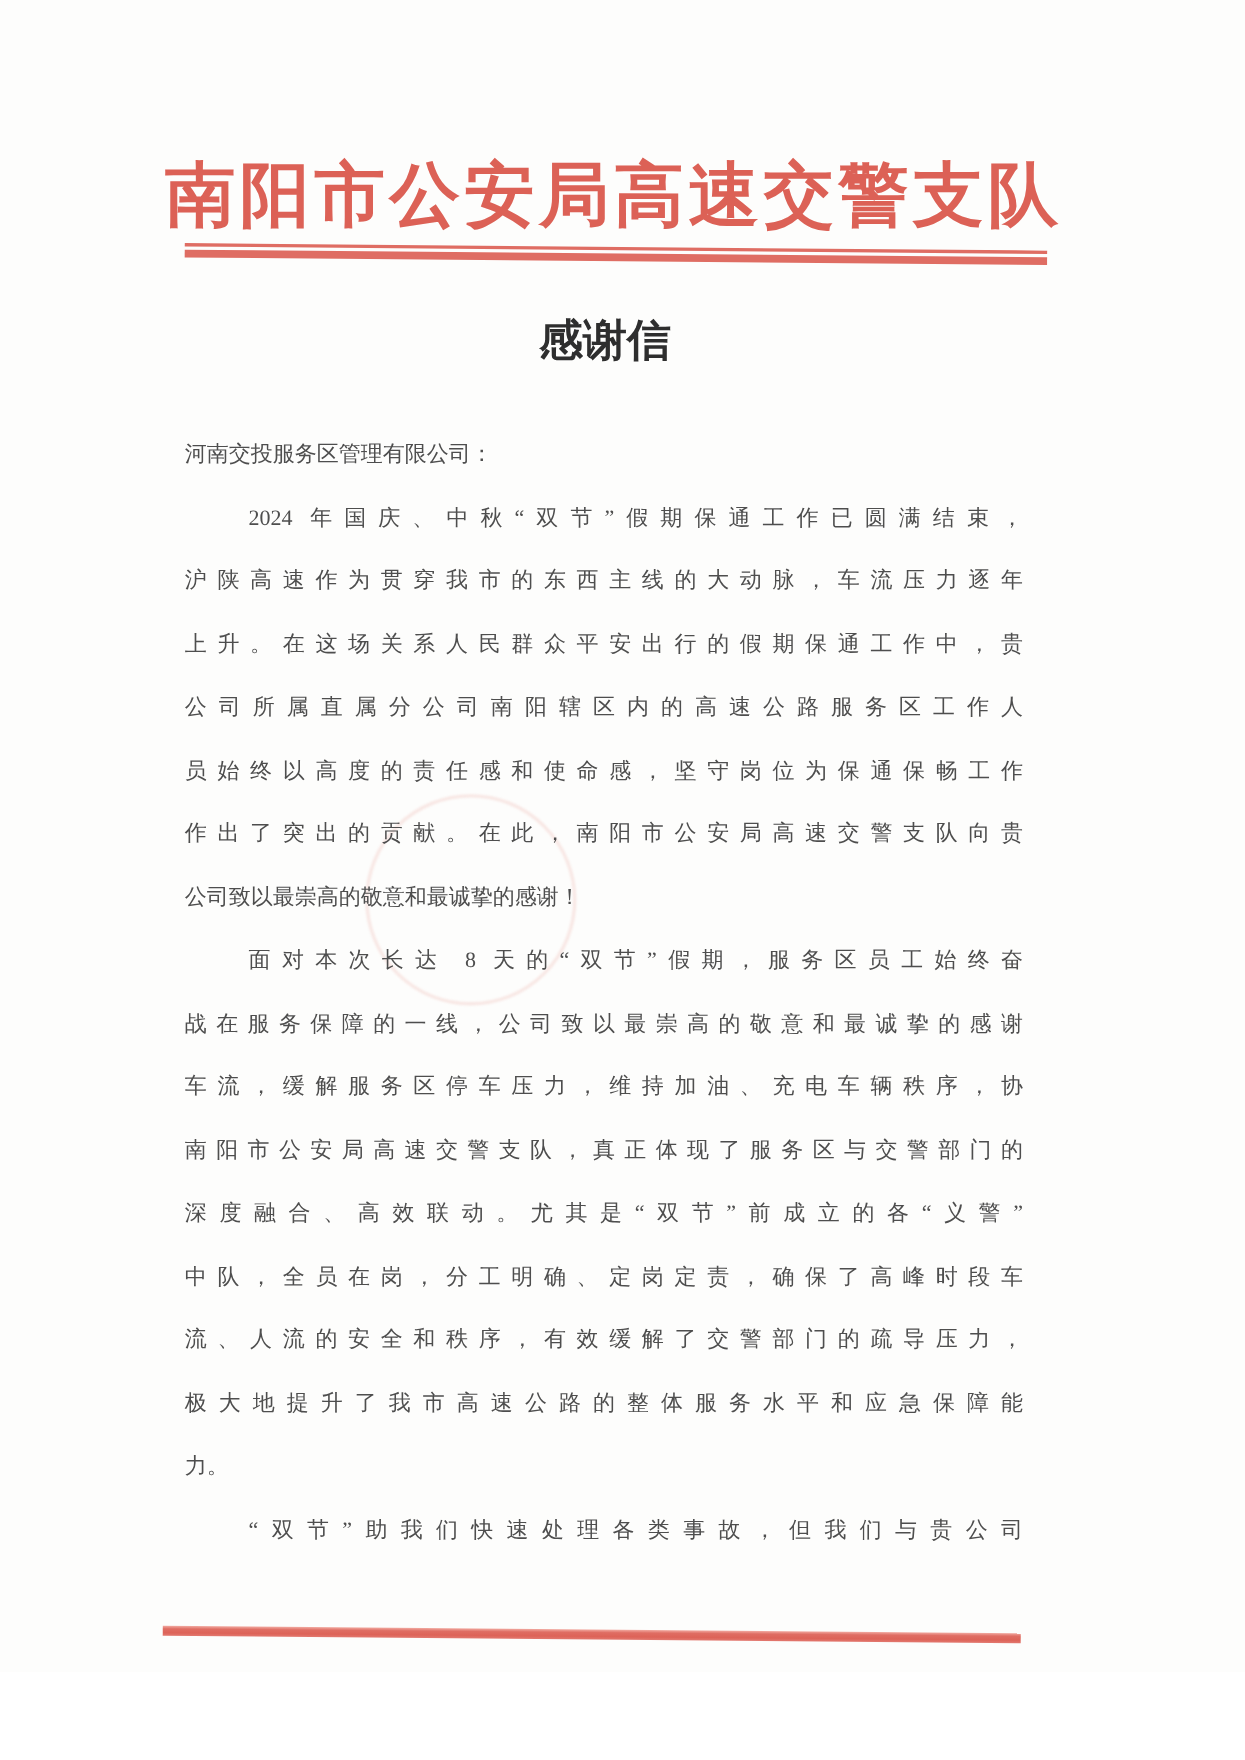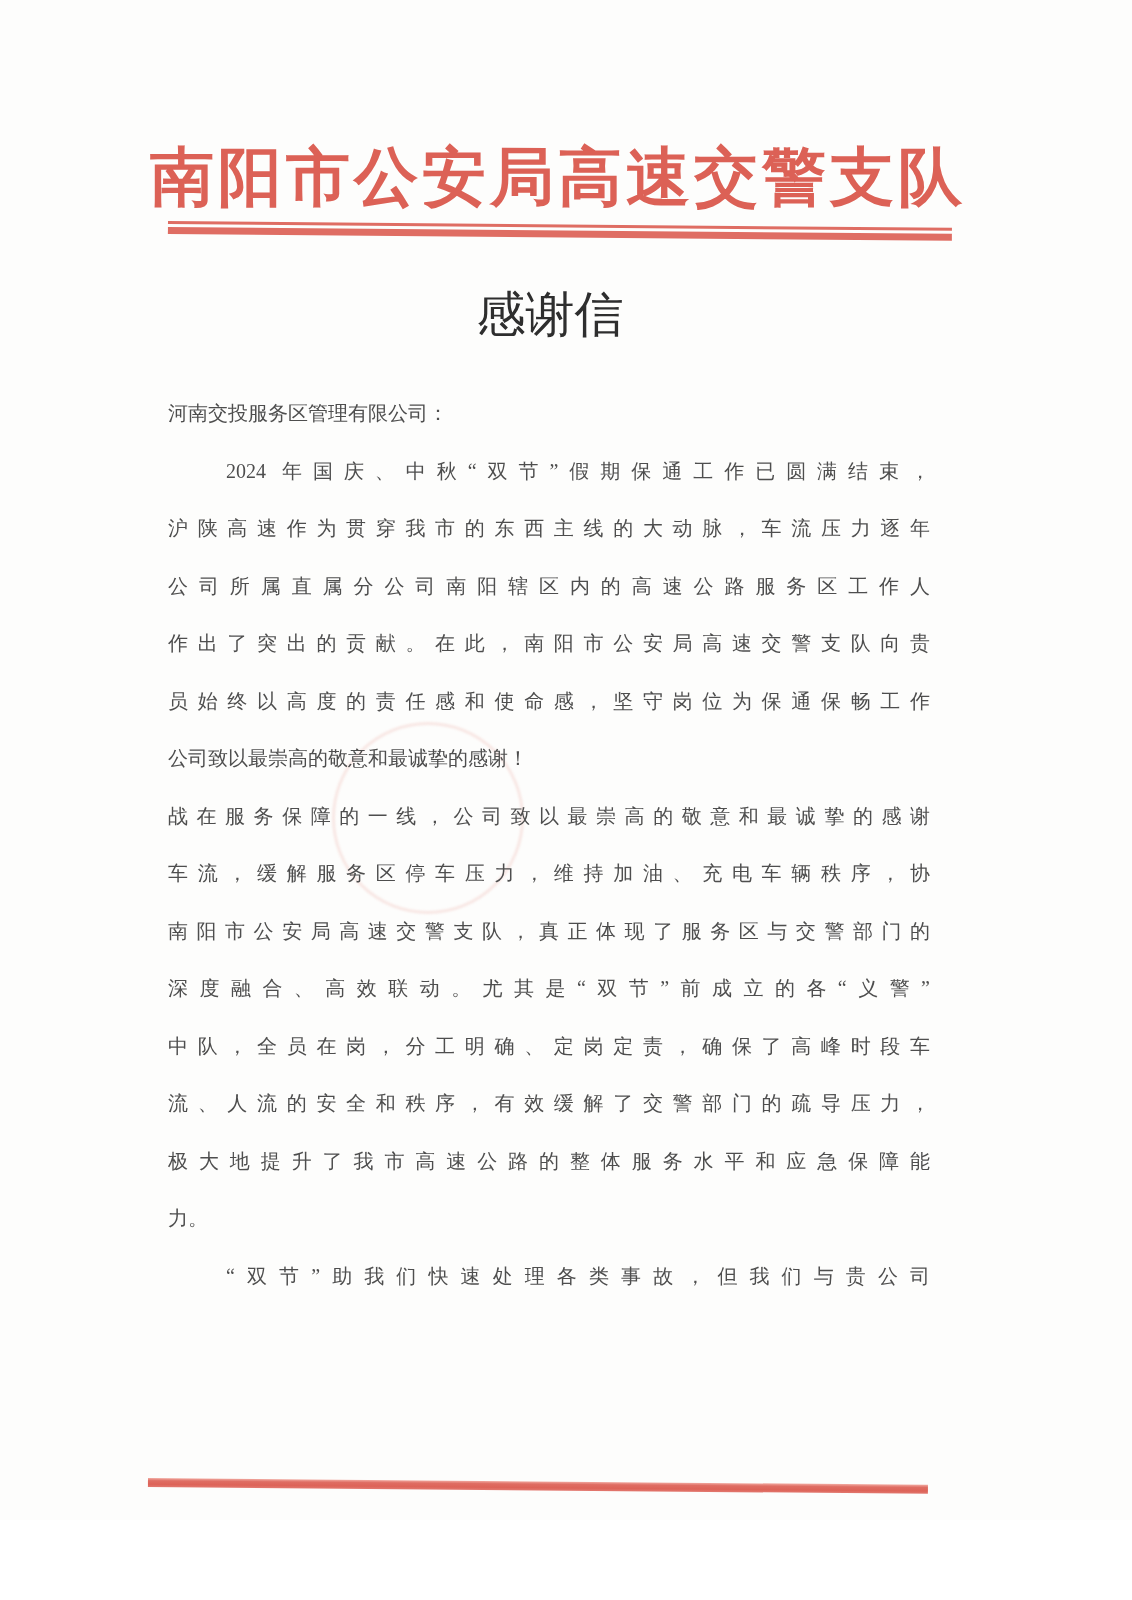--- a/index.html
+++ b/index.html
@@ -37,22 +37,22 @@
     transform: rotate(0.5deg);
     transform-origin: 0 0;
   }
   .rule-top .rule-thin  { height: 3px; background: var(--rule-red); margin-bottom: 3px; }
   .rule-top .rule-thick { height: 7px; background: var(--rule-red); }
   .doc-title {
     position: absolute;
     left: 150px; top: 282px; width: 800px;
     margin: 0;
     text-align: center;
-    font-size: 49px;
-    font-weight: normal;
+    font-size: 40px;
+    font-weight: bold;
     color: var(--title-ink);
   }
   .stamp-bleed {
     position: absolute;
     left: 332px; top: 722px;
     width: 192px; height: 192px;
     border: 3px solid rgba(222, 118, 108, 0.16);
     border-radius: 50%;
     filter: blur(1px);
   }
@@ -97,24 +97,26 @@
 
   <h2 class="doc-title">感谢信</h2>
 
   <div class="stamp-bleed"></div>
 
   <div class="letter-body">
     <div class="body-line salutation">河南交投服务区管理有限公司：</div>
 
   <div class="body-line indent fill">2024 年国庆、中秋“双节”假期保通工作已圆满结束，</div>
       <div class="body-line fill">沪陕高速作为贯穿我市的东西主线的大动脉，车流压力逐年</div>
+      <div class="body-line fill">上升。在这场关系人民群众平安出行的假期保通工作中，贵</div>
       <div class="body-line fill">公司所属直属分公司南阳辖区内的高速公路服务区工作人</div>
+      <div class="body-line fill">员始终以高度的责任感和使命感，坚守岗位为保通保畅工作</div>
       <div class="body-line fill">作出了突出的贡献。在此，南阳市公安局高速交警支队向贵</div>
-      <div class="body-line fill">员始终以高度的责任感和使命感，坚守岗位为保通保畅工作</div>
       <div class="body-line">公司致以最崇高的敬意和最诚挚的感谢！</div>
+      <div class="body-line indent fill">面对本次长达 8 天的“双节”假期，服务区员工始终奋</div>
       <div class="body-line fill">战在服务保障的一线，公司致以最崇高的敬意和最诚挚的感谢</div>
       <div class="body-line fill">车流，缓解服务区停车压力，维持加油、充电车辆秩序，协</div>
       <div class="body-line fill">南阳市公安局高速交警支队，真正体现了服务区与交警部门的</div>
       <div class="body-line fill">深度融合、高效联动。尤其是“双节”前成立的各“义警”</div>
       <div class="body-line fill">中队，全员在岗，分工明确、定岗定责，确保了高峰时段车</div>
       <div class="body-line fill">流、人流的安全和秩序，有效缓解了交警部门的疏导压力，</div>
       <div class="body-line fill">极大地提升了我市高速公路的整体服务水平和应急保障能</div>
       <div class="body-line">力。</div>
       <div class="body-line indent fill">“双节”助我们快速处理各类事故，但我们与贵公司</div>
     </div>

